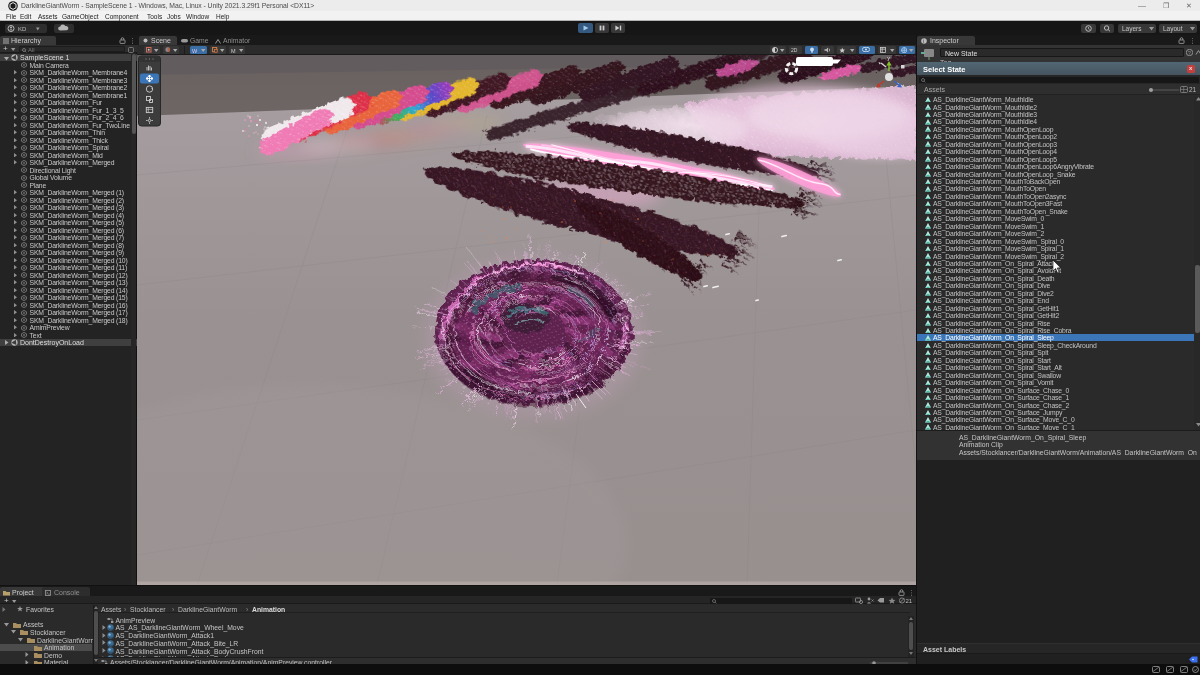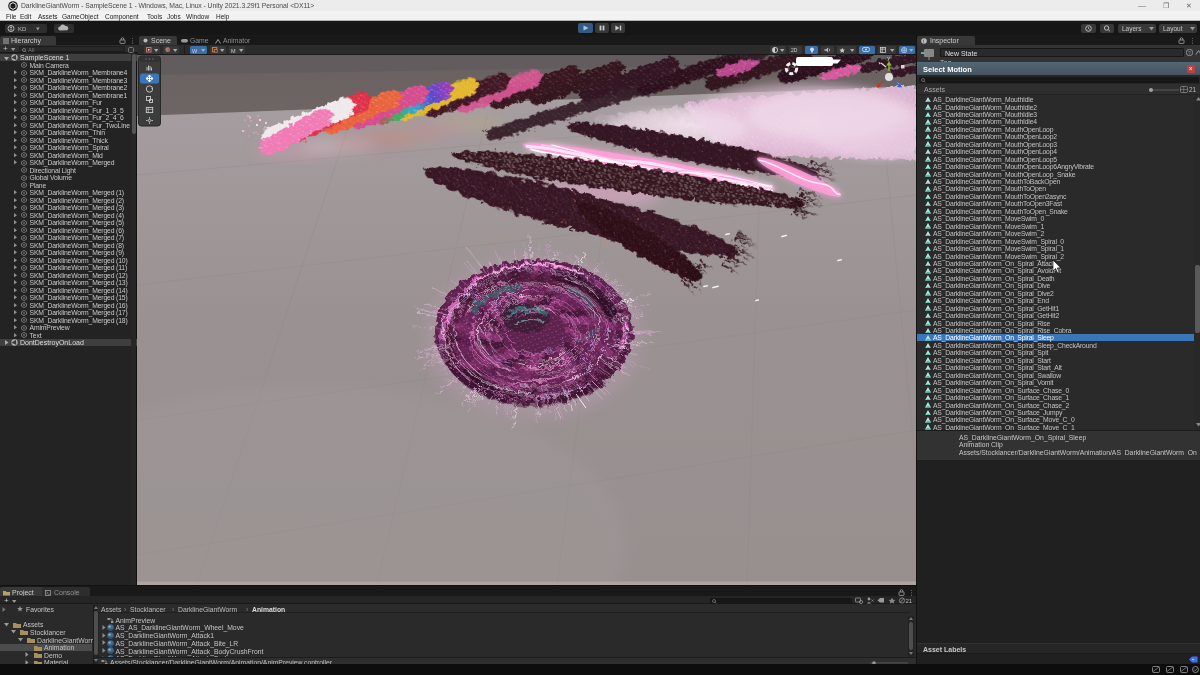--- a/index.html
+++ b/index.html
@@ -1419,21 +1419,21 @@
       <svg class="abs" style="left:269px;top:14px" width="7" height="7">
         <circle cx="3.5" cy="3.5" r="3.2" fill="none" stroke="#999" stroke-width="0.9"></circle>
         <text x="2" y="5.6" font-size="5" fill="#999">?</text>
       </svg>
       <svg class="abs" style="left:277.5px;top:14px" width="7" height="7">
         <path d="M1 5.5 3.5 1.5 6 5.5" fill="none" stroke="#999" stroke-width="1"></path>
       </svg>
       <span class="abs" style="left:23px;top:24px;font-size:7px;color:#bbb">Tag</span>
       <div class="abs" style="left:0;top:27px;width:284px;height:602px;background:#2a2a2a"></div>
       <div class="abs" style="left:0;top:27px;width:284px;height:13px;background:linear-gradient(#516773,#46545f)">
-        <span style="position:absolute;left:6px;top:2.5px;font-size:7.5px;font-weight:bold;color:#fff">Select Motion</span>
+        <span style="position:absolute;left:6px;top:2.5px;font-size:7.5px;font-weight:bold;color:#fff">Select State</span>
         <div style="position:absolute;left:270px;top:2.5px;width:8px;height:8px;background:#c2403e;border-radius:1.5px">
           <span style="position:absolute;left:2px;top:0.4px;font-size:6px;color:#ffd9d9;font-weight:bold">x</span>
         </div>
       </div>
       <div class="abs" style="left:0;top:40px;width:284px;height:9px;background:#262626"></div>
       <div class="abs" style="left:2px;top:41.5px;width:280px;height:6.5px;background:#171717;border-radius:1px">
         <svg class="abs" style="left:2px;top:1px" width="5" height="5">
           <circle cx="2" cy="2" r="1.5" fill="none" stroke="#777" stroke-width="0.8"></circle>
           <path d="M3.2 3.2 4.4 4.4" stroke="#777" stroke-width="0.8"></path>
         </svg>

